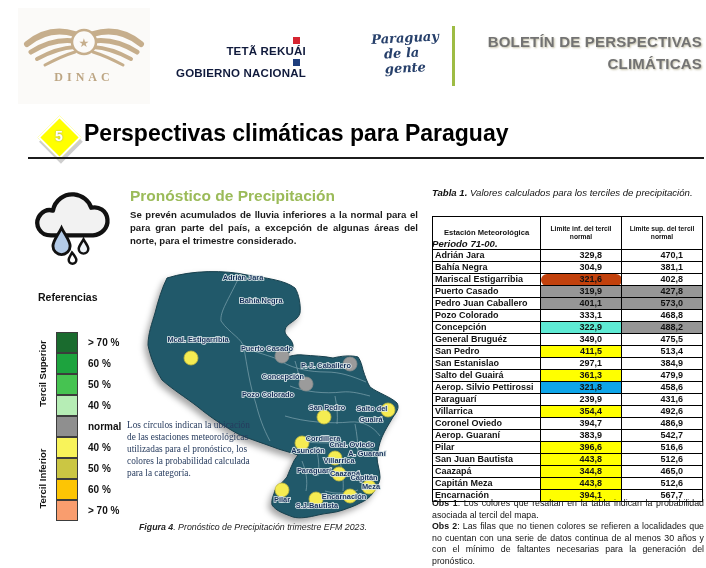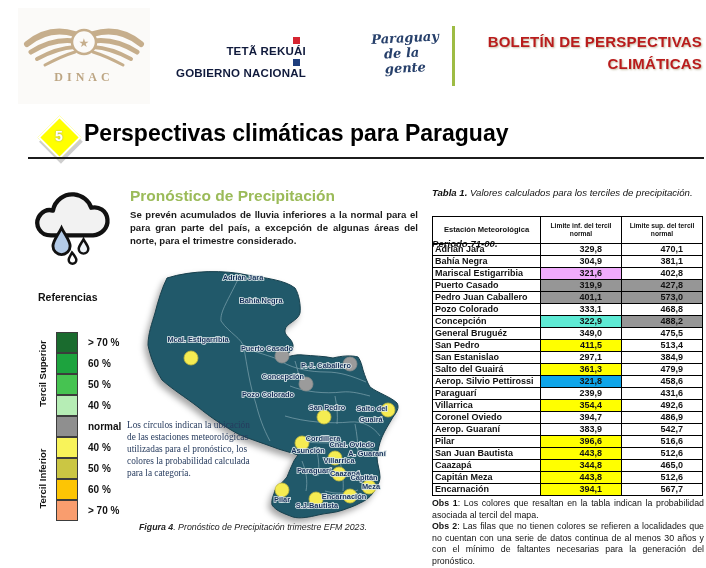--- a/index.html
+++ b/index.html
@@ -16,21 +16,21 @@
   .gov-sq{width:7px;height:7px;margin-right:6px;}
   .gov-sq.red{background:#d62531;}
   .gov-sq.blue{background:#1e3e7e;}
   .gov-txt{font-size:11.5px;font-weight:bold;color:#101a3c;letter-spacing:.2px;}
   .slogan{position:absolute;left:372px;top:30px;width:78px;
           font-family:"DejaVu Serif",serif;font-style:italic;font-weight:bold;
           color:#27406b;font-size:13px;line-height:15px;transform:rotate(-3deg);}
   .slogan .l2{margin-left:12px;}
   .green-rule{position:absolute;left:452px;top:26px;width:2.5px;height:60px;background:#9ebc44;}
   .bulletin{position:absolute;left:462px;top:31px;width:240px;text-align:right;
-            font-size:15px;font-weight:bold;color:#b91c1c;line-height:22px;
+            font-size:15px;font-weight:bold;color:#737373;line-height:22px;
             letter-spacing:.2px;text-shadow:1px 1px 2px rgba(125,115,60,.45);}
   
   .diamond-wrap{position:absolute;left:38px;top:118px;width:44px;height:40px;}
   .diamond{position:absolute;left:6px;top:4px;width:27px;height:27px;transform:rotate(45deg);
            background:#ffff00;border:2px solid #fff;box-shadow:4px 2px 0 rgba(165,165,165,.55);}
   .diamond-num{position:absolute;left:0;top:10px;width:42px;text-align:center;color:#fff;
                font-weight:bold;font-size:14px;text-shadow:0 0 2px #999;}
   .page-title{position:absolute;left:84px;top:120px;font-size:23px;font-weight:bold;color:#000;}
   .title-rule{position:absolute;left:28px;top:157px;width:676px;border-top:2px solid #1c1c1c;}
   
@@ -59,21 +59,21 @@
   .fig-caption{position:absolute;left:139px;top:522px;font-size:8.8px;font-style:italic;color:#222;}
   .fig-caption .b{font-weight:bold;}
   
   .tbl-title{position:absolute;left:432px;top:186px;width:272px;font-size:9.6px;
              font-style:italic;line-height:13px;color:#111;}
   .tbl-title .b{font-weight:bold;}
   .tbl-title .l2{font-weight:bold;display:block;margin-top:38px;}
   .tbl{position:absolute;left:432px;top:216px;border-collapse:collapse;table-layout:fixed;
        width:270px;}
   .tbl th,.tbl td{border:1px solid #000;font-weight:bold;padding:0 2px;box-sizing:border-box;}
-  .tbl th{font-size:6.7px;line-height:8px;vertical-align:middle;height:27px;}
+  .tbl th{font-size:6.7px;line-height:8px;vertical-align:middle;height:33px;}
   .tbl th.st{font-size:7.6px;}
   .tbl td{font-size:9px;height:12px;line-height:11px;white-space:nowrap;overflow:hidden;}
   .tbl td.val{text-align:right;padding-right:19px;}
   
   .obs{position:absolute;left:432px;top:498px;width:272px;font-size:8.8px;line-height:11.6px;
        text-align:justify;color:#111;}
   .obs .b{font-weight:bold;}
 </style>
 </head>
 <body>
@@ -283,21 +283,21 @@
           <td class="val">329,8</td>
           <td class="val">470,1</td>
         </tr>
         <tr>
           <td>Bahía Negra</td>
           <td class="val">304,9</td>
           <td class="val">381,1</td>
         </tr>
         <tr>
           <td>Mariscal Estigarribia</td>
-          <td class="val" style="background: #f0abfc;">321,6</td>
+          <td class="val" style="background: #c2410c; border-radius: 6px;">321,6</td>
           <td class="val">402,8</td>
         </tr>
         <tr>
           <td>Puerto Casado</td>
           <td class="val" style="background: rgb(150, 150, 150);">319,9</td>
           <td class="val" style="background: rgb(150, 150, 150);">427,8</td>
         </tr>
         <tr>
           <td>Pedro Juan Caballero</td>
           <td class="val" style="background: rgb(150, 150, 150);">401,1</td>

